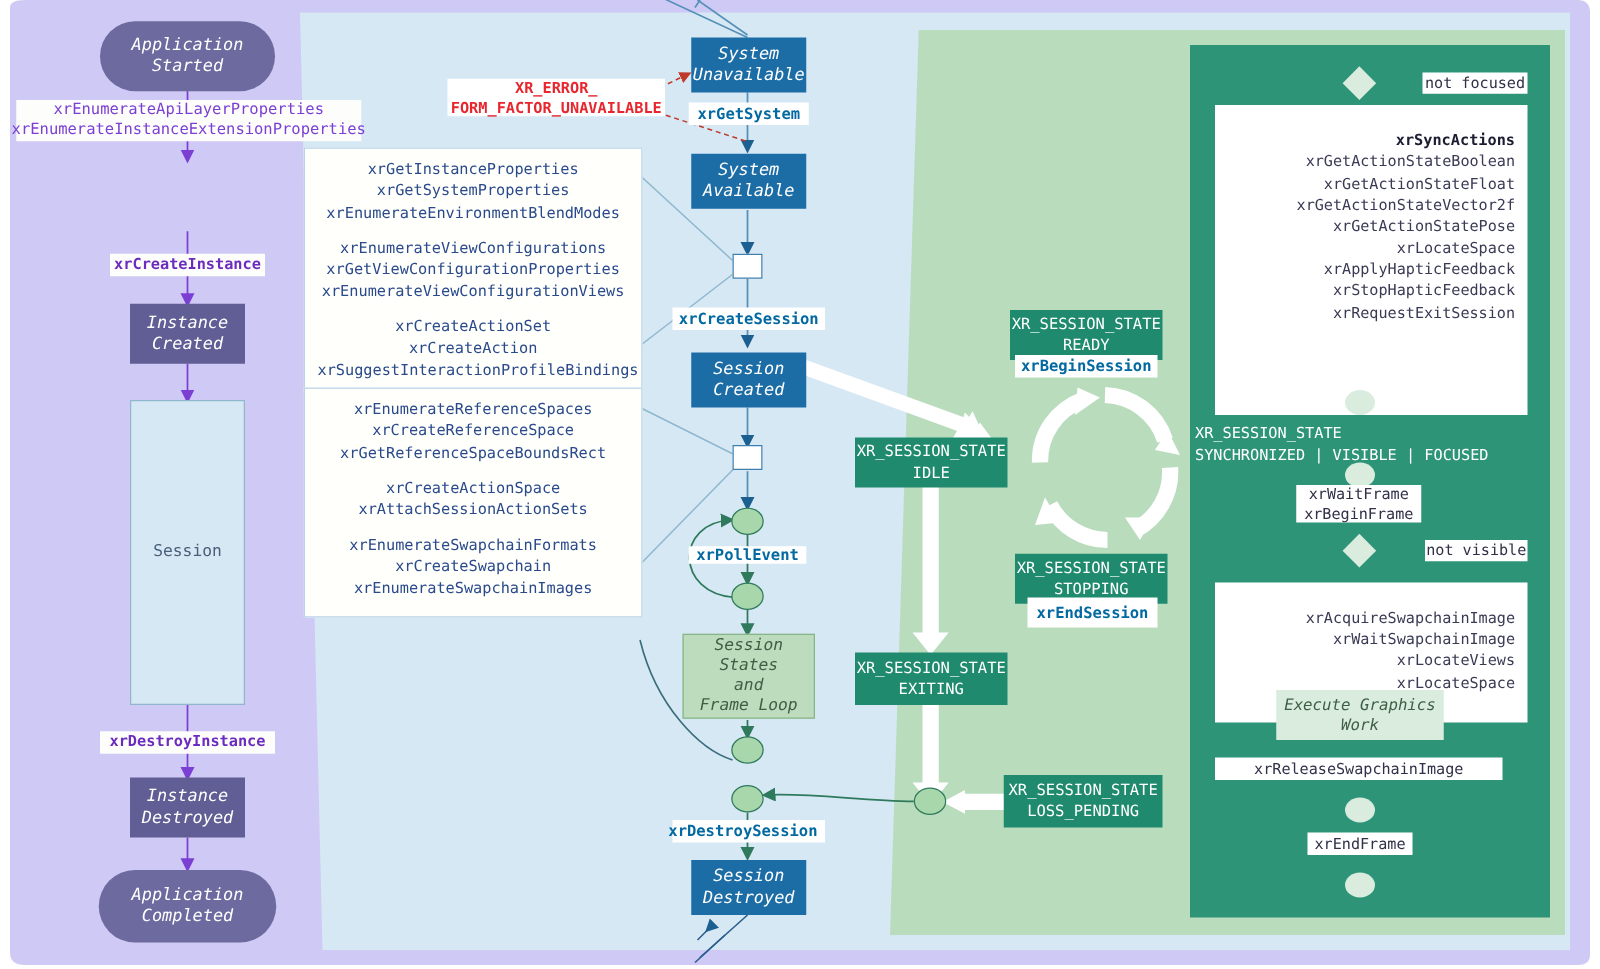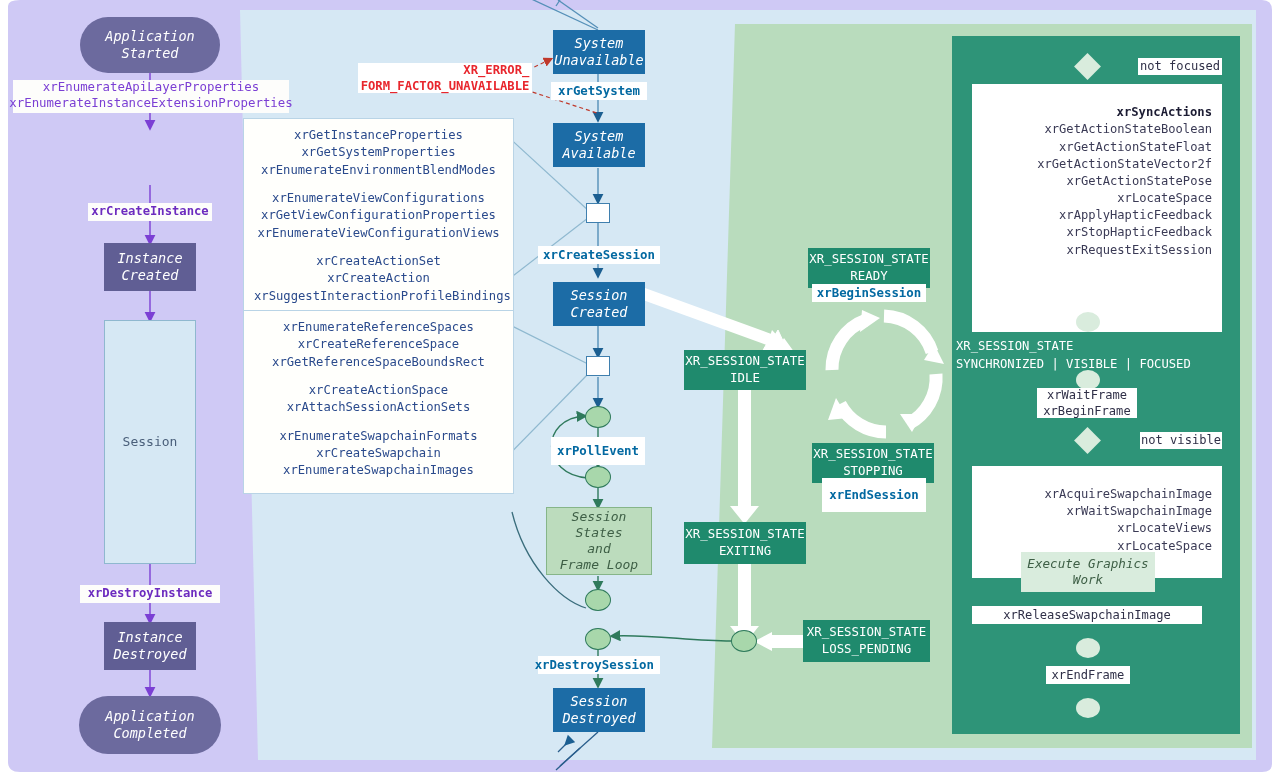--- a/index.html
+++ b/index.html
@@ -11,21 +11,21 @@
   
   .pill{background:#6c6a9e;color:#ffffff;border-radius:34px;font-style:italic;font-size:13.5px;}
   .prect{background:#605e94;color:#ffffff;font-size:13.5px;font-style:italic;}
   .plabel{background:#fdfdfb;color:#6c2bbf;font-size:12.2px;font-weight:bold;padding:2px 6px;white-space:nowrap;}
   .plabel.multi{color:#7b3fd4;font-weight:normal;font-size:12.4px;line-height:1.3;align-items:flex-end;}
   .sessionbox{background:#d6e8f4;border:1px solid #8fb8cf;color:#4a5f7a;font-size:13px;}
 
   
   .brect{background:#1c6ca6;color:#ffffff;font-style:italic;font-size:13.5px;}
   .wlabel{background:#ffffff;color:#0369a1;font-size:12.4px;font-weight:bold;padding:2px 6px;white-space:nowrap;}
-  .errlabel{background:#ffffff;color:#e8262d;font-size:12.2px;font-weight:bold;line-height:1.35;padding:2px 6px;text-align:right;}
+  .errlabel{background:#ffffff;color:#e8262d;font-size:12.2px;font-weight:bold;line-height:1.35;padding:2px 6px;}
   .callout{background:#fffffc;border:1px solid #b9d4e6;color:#2a4a8c;font-size:12.2px;line-height:1.42;padding:8px 10px;display:block;text-align:center;}
   .callout .grp{margin:0;}
   .callout .gap{height:11px;}
   .smallsq{background:#ffffff;border:1.4px solid #3f7fae;}
 
   
   .gnode{background:#1f8a6d;color:#ffffff;font-size:12.4px;line-height:1.35;}
   .gstate{background:#bcdcbd;border:1px solid #86b588;color:#3e5f46;font-style:italic;font-size:13px;}
   .gcirc{background:#a8d7ab;border:1.6px solid #2f7a5c;border-radius:50%;}
 
@@ -219,21 +219,21 @@
 
   <div class="node brect" style="left:553px;top:282px;width:92px;height:44px;">
     <span style="white-space:pre-line">Session
 Created</span>
   </div>
 
   <div class="node smallsq" style="left:586px;top:356px;width:24px;height:20px;"></div>
 
   <div class="node gcirc" style="left:585px;top:406px;width:26px;height:22px;"></div>
 
-  <div class="node wlabel" style="left:551px;top:437px;width:94px;height:28px;">
+  <div class="node wlabel" style="left:551px;top:437px;width:94px;height:14px;">
     <span>xrPollEvent</span>
   </div>
 
   <div class="node gcirc" style="left:585px;top:466px;width:26px;height:22px;"></div>
 
   <div class="node gstate" style="left:546px;top:507px;width:106px;height:68px;">
     <span style="white-space:pre-line">Session States
 and
 Frame Loop</span>
   </div>
@@ -302,21 +302,21 @@
 
   <div class="node wlabel" style="left:812px;top:284px;width:114px;height:18px;">
     <span>xrBeginSession</span>
   </div>
 
   <div class="node gnode" style="left:812px;top:443px;width:122px;height:40px;">
     <span style="white-space:pre-line">XR_SESSION_STATE
 STOPPING</span>
   </div>
 
-  <div class="node wlabel" style="left:822px;top:478px;width:104px;height:34px;">
+  <div class="node wlabel" style="left:822px;top:478px;width:104px;height:24px;">
     <span>xrEndSession</span>
   </div>
 
   <div class="node gnode" style="left:684px;top:522px;width:122px;height:42px;">
     <span style="white-space:pre-line">XR_SESSION_STATE
 EXITING</span>
   </div>
 
   <div class="node gnode" style="left:803px;top:620px;width:127px;height:42px;">
     <span style="white-space:pre-line">XR_SESSION_STATE

